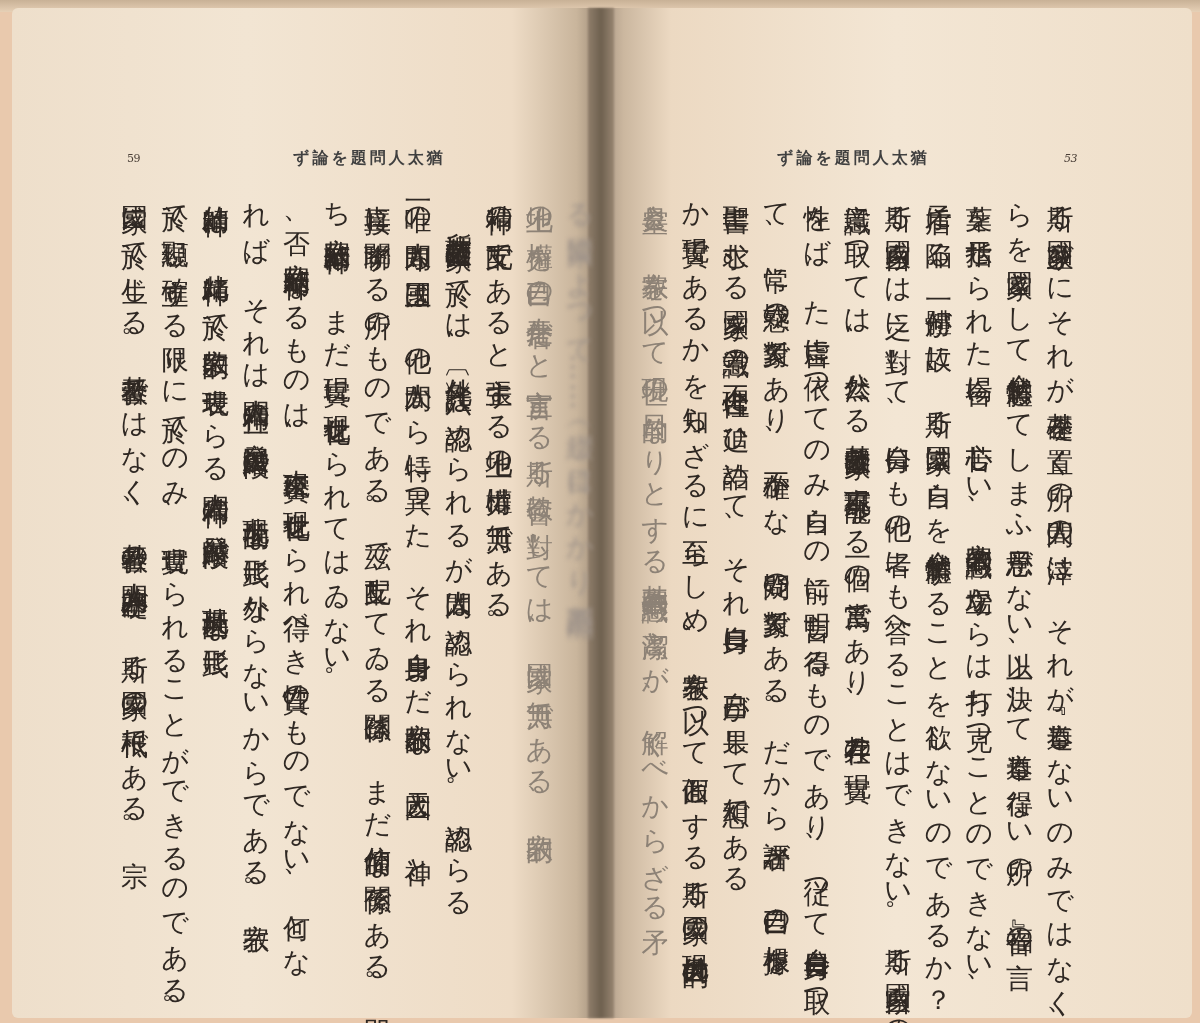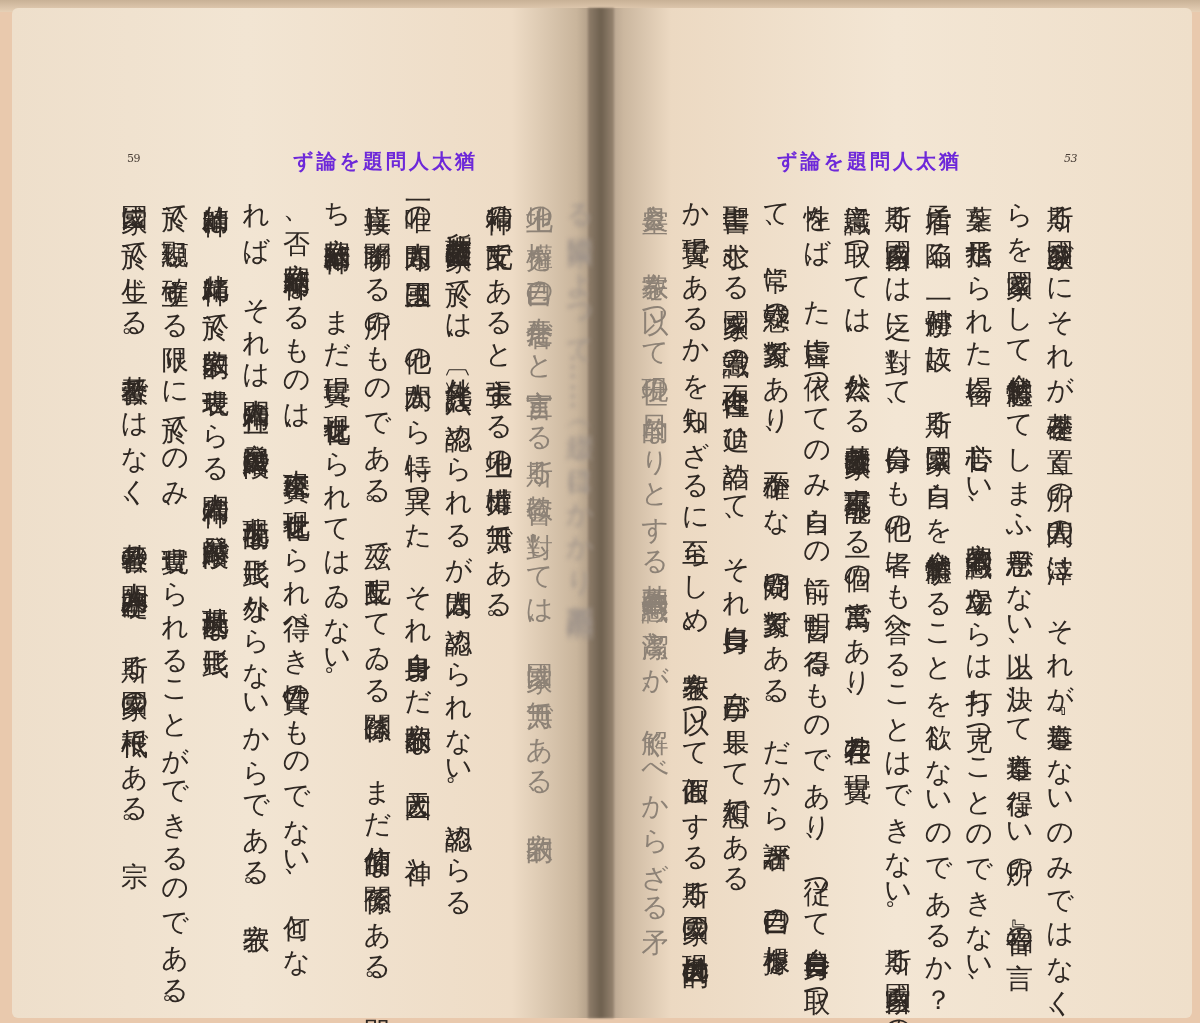--- a/index.html
+++ b/index.html
@@ -33,21 +33,21 @@
   }
   .top-edge {
     position: absolute; left: 0; top: 0; width: 1200px; height: 12px;
     background: linear-gradient(#c8b196, #e6d0b6);
   }
   .page-number {
     position: absolute; top: 152px; font-size: 11px; color: #4b4038;
     font-family: "DejaVu Serif", serif; letter-spacing: -0.5px;
   }
   .running-head {
-    position: absolute; top: 148px; font-size: 20px; color: #6d28d9;
+    position: absolute; top: 148px; font-size: 16px; color: #404040;
     font-weight: bold; letter-spacing: 3px;
   }
   .text-block {
     position: absolute; top: 184px; height: 730px;
     writing-mode: vertical-rl;
     font-size: 27px; line-height: 40.5px;
     color: #2f2823; letter-spacing: 2.2px;
     white-space: nowrap;
   }
   .text-block .col {

